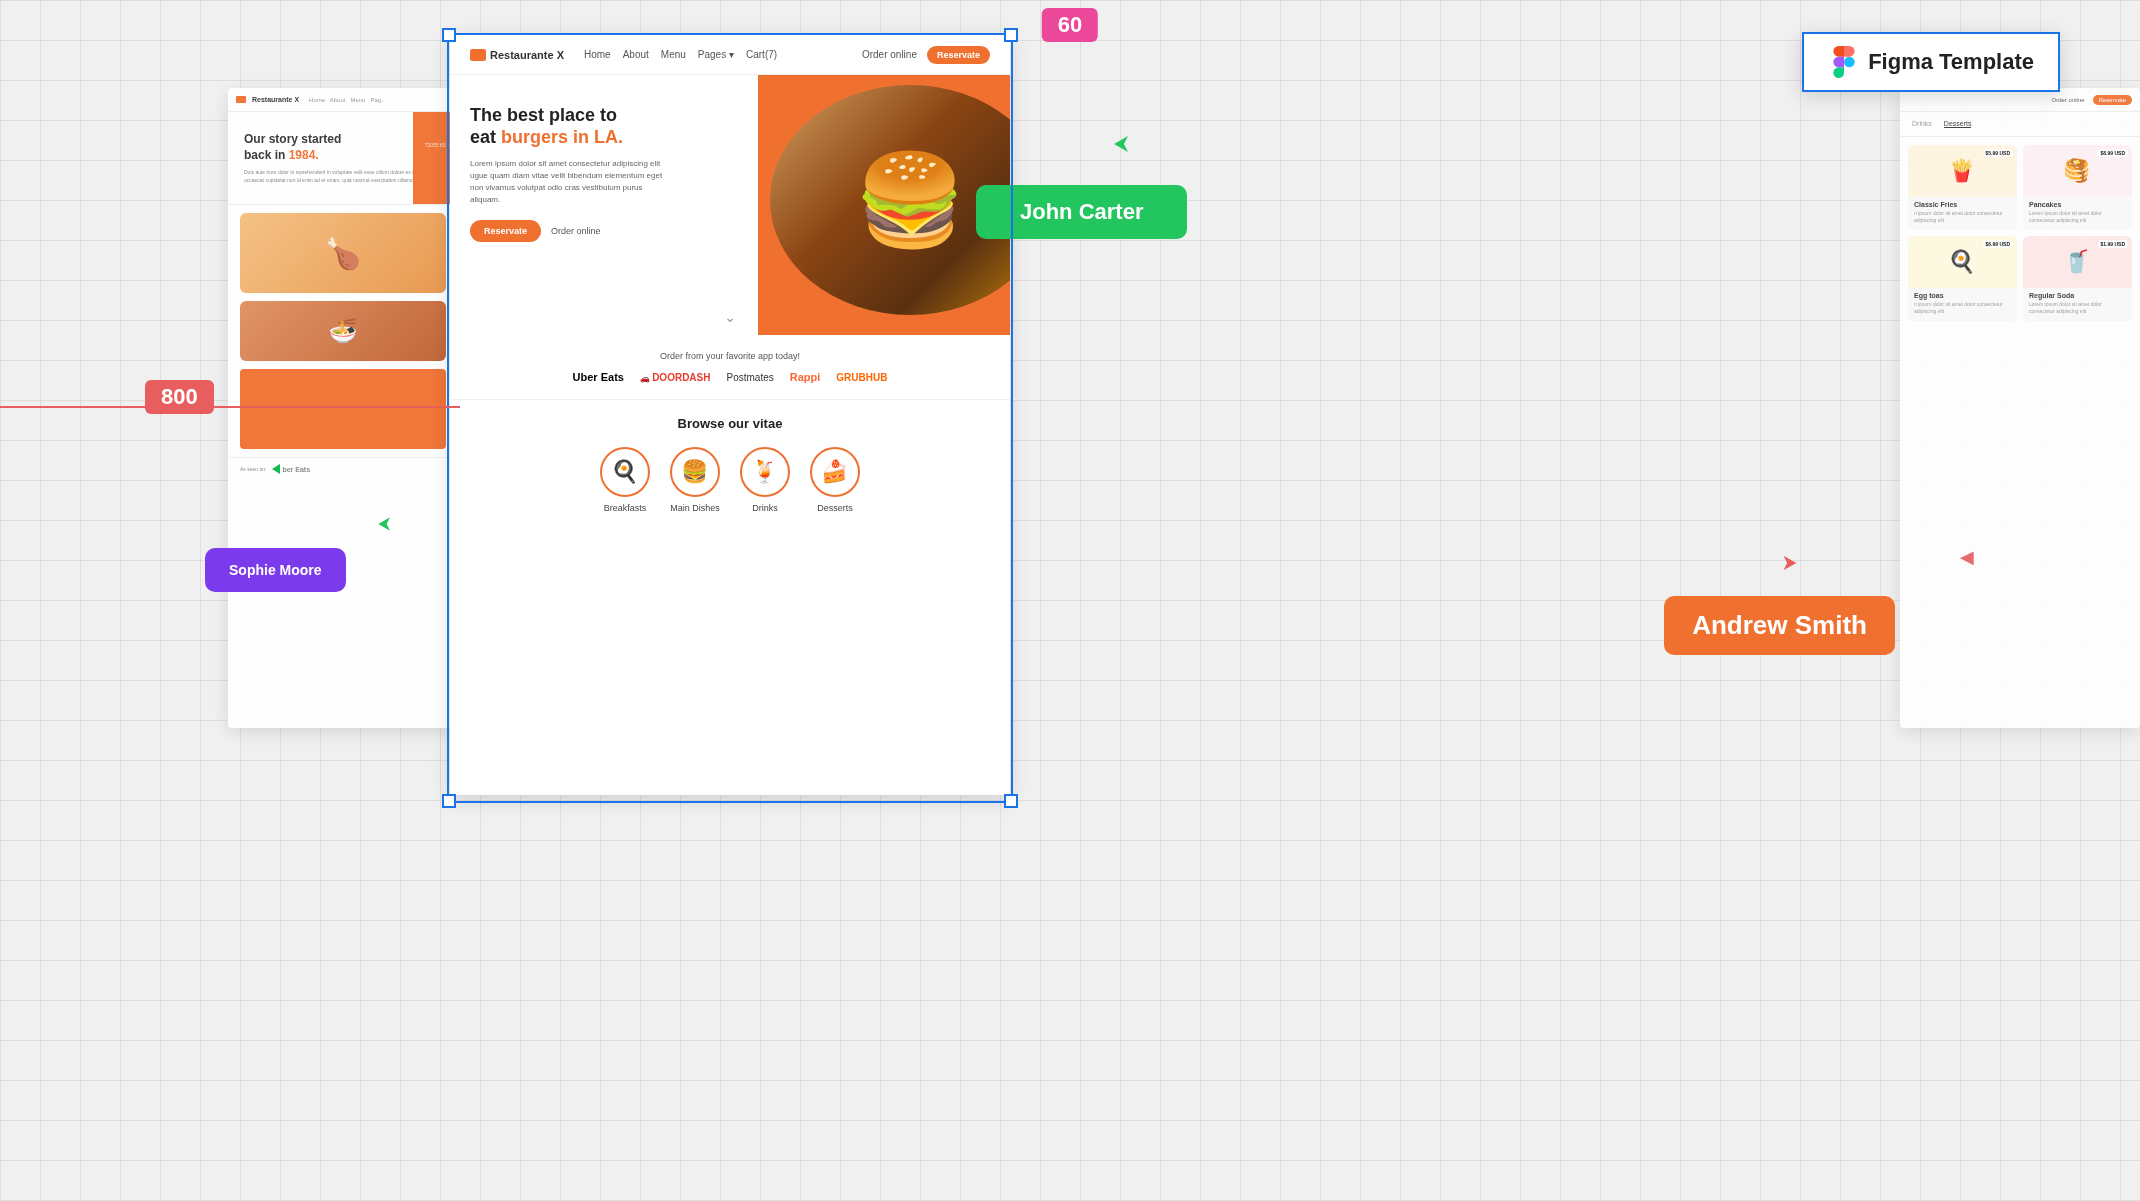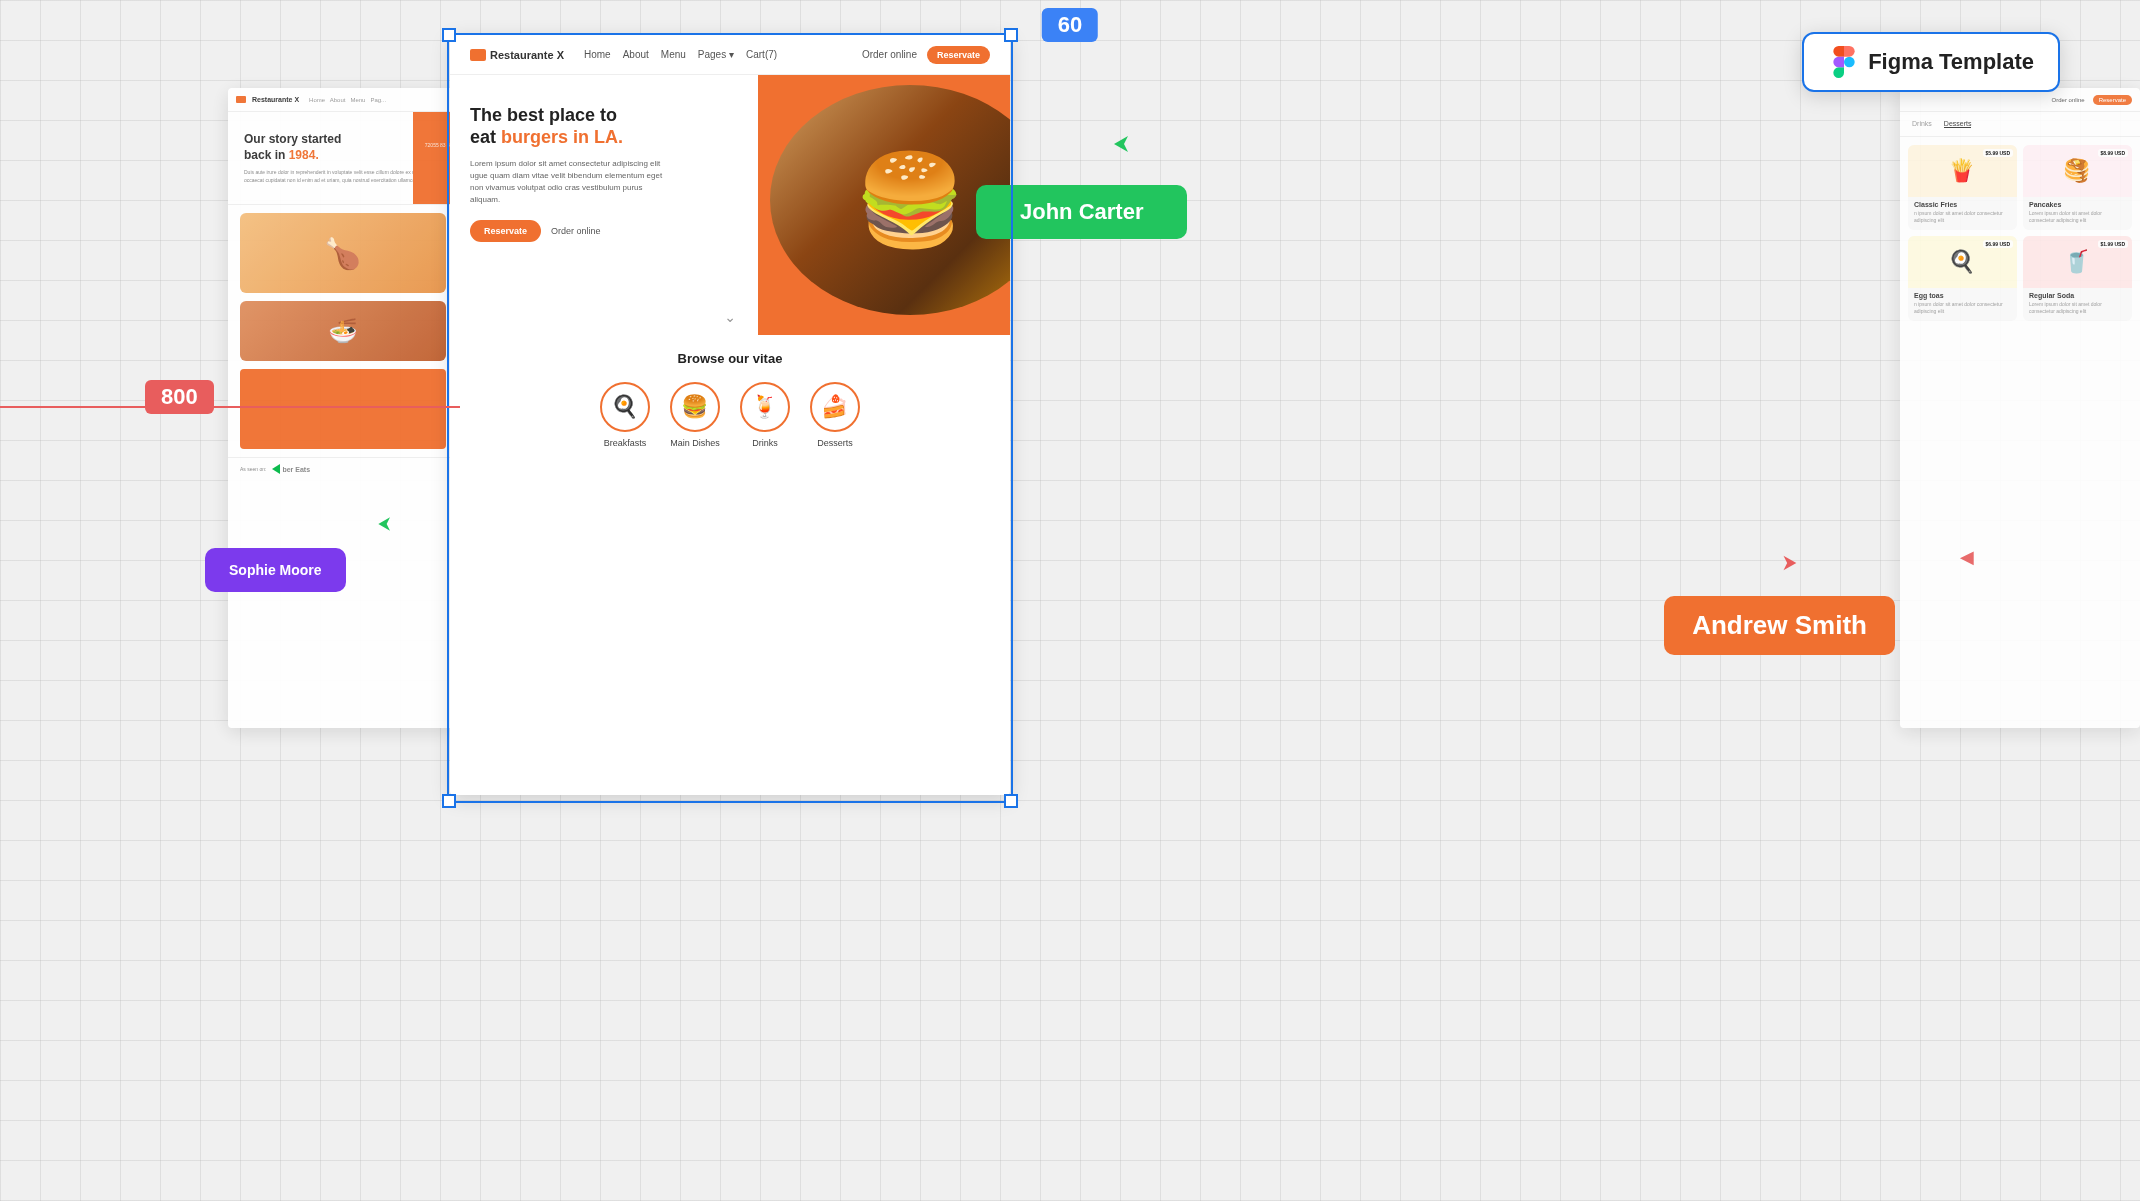--- a/index.html
+++ b/index.html
@@ -15,21 +15,21 @@
       overflow: hidden;
       position: relative;
     }
 
     
     .dim-label-top {
       position: absolute;
       top: 8px;
       left: 50%;
       transform: translateX(-50%);
-      background: #3b82f6;
+      background: #ec4899;
       color: #fff;
       font-size: 22px;
       font-weight: 600;
       padding: 4px 16px;
       border-radius: 6px;
       z-index: 100;
     }
     .dim-label-left {
       position: absolute;
       left: 145px;
@@ -474,21 +474,21 @@
       color: #e85d5d;
       transform: scaleX(-1);
     }
 
     
     .figma-badge {
       position: absolute;
       right: 110px;
       top: 32px;
       background: #fff;
-      border-radius: 12px;
+      border-radius: 0;
       padding: 12px 24px;
       display: flex;
       align-items: center;
       gap: 8px;
       box-shadow: 0 4px 20px rgba(0,0,0,0.15);
       z-index: 95;
       border: 2px solid #1a73e8;
     }
     .figma-logo {
       width: 32px;
@@ -633,20 +633,30 @@
       </div>
       <div class="hero-body">Lorem ipsum dolor sit amet consectetur adipiscing elit ugue quam diam vitae velit bibendum elementum eget non vivamus volutpat odio cras vestibulum purus aliquam.</div>
       <div class="hero-buttons">
         <span class="btn-reservate">Reservate</span>
         <span class="btn-order">Order online</span>
       </div>
     </div>
     <div class="hero-arrow">⌄</div>
   </div>
 
+  <div class="delivery-strip">
+    <div class="delivery-title">Order from your favorite app today!</div>
+    <div class="delivery-logos">
+      <span class="logo-uber">Uber Eats</span>
+      <span class="logo-doordash">DOORDASH</span>
+      <span class="logo-postmates">Postmates</span>
+      <span class="logo-rappi">Rappi</span>
+      <span class="logo-grubhub">GRUBHUB</span>
+    </div>
+  </div>
 
   <div class="browse-menu">
     <div class="browse-title">Browse our vitae</div>
     <div class="menu-categories">
       <div class="menu-cat">
         <div class="cat-icon-circle">🍳</div>
         <span class="cat-label">Breakfasts</span>
       </div>
       <div class="menu-cat">
         <div class="cat-icon-circle">🍔</div>

